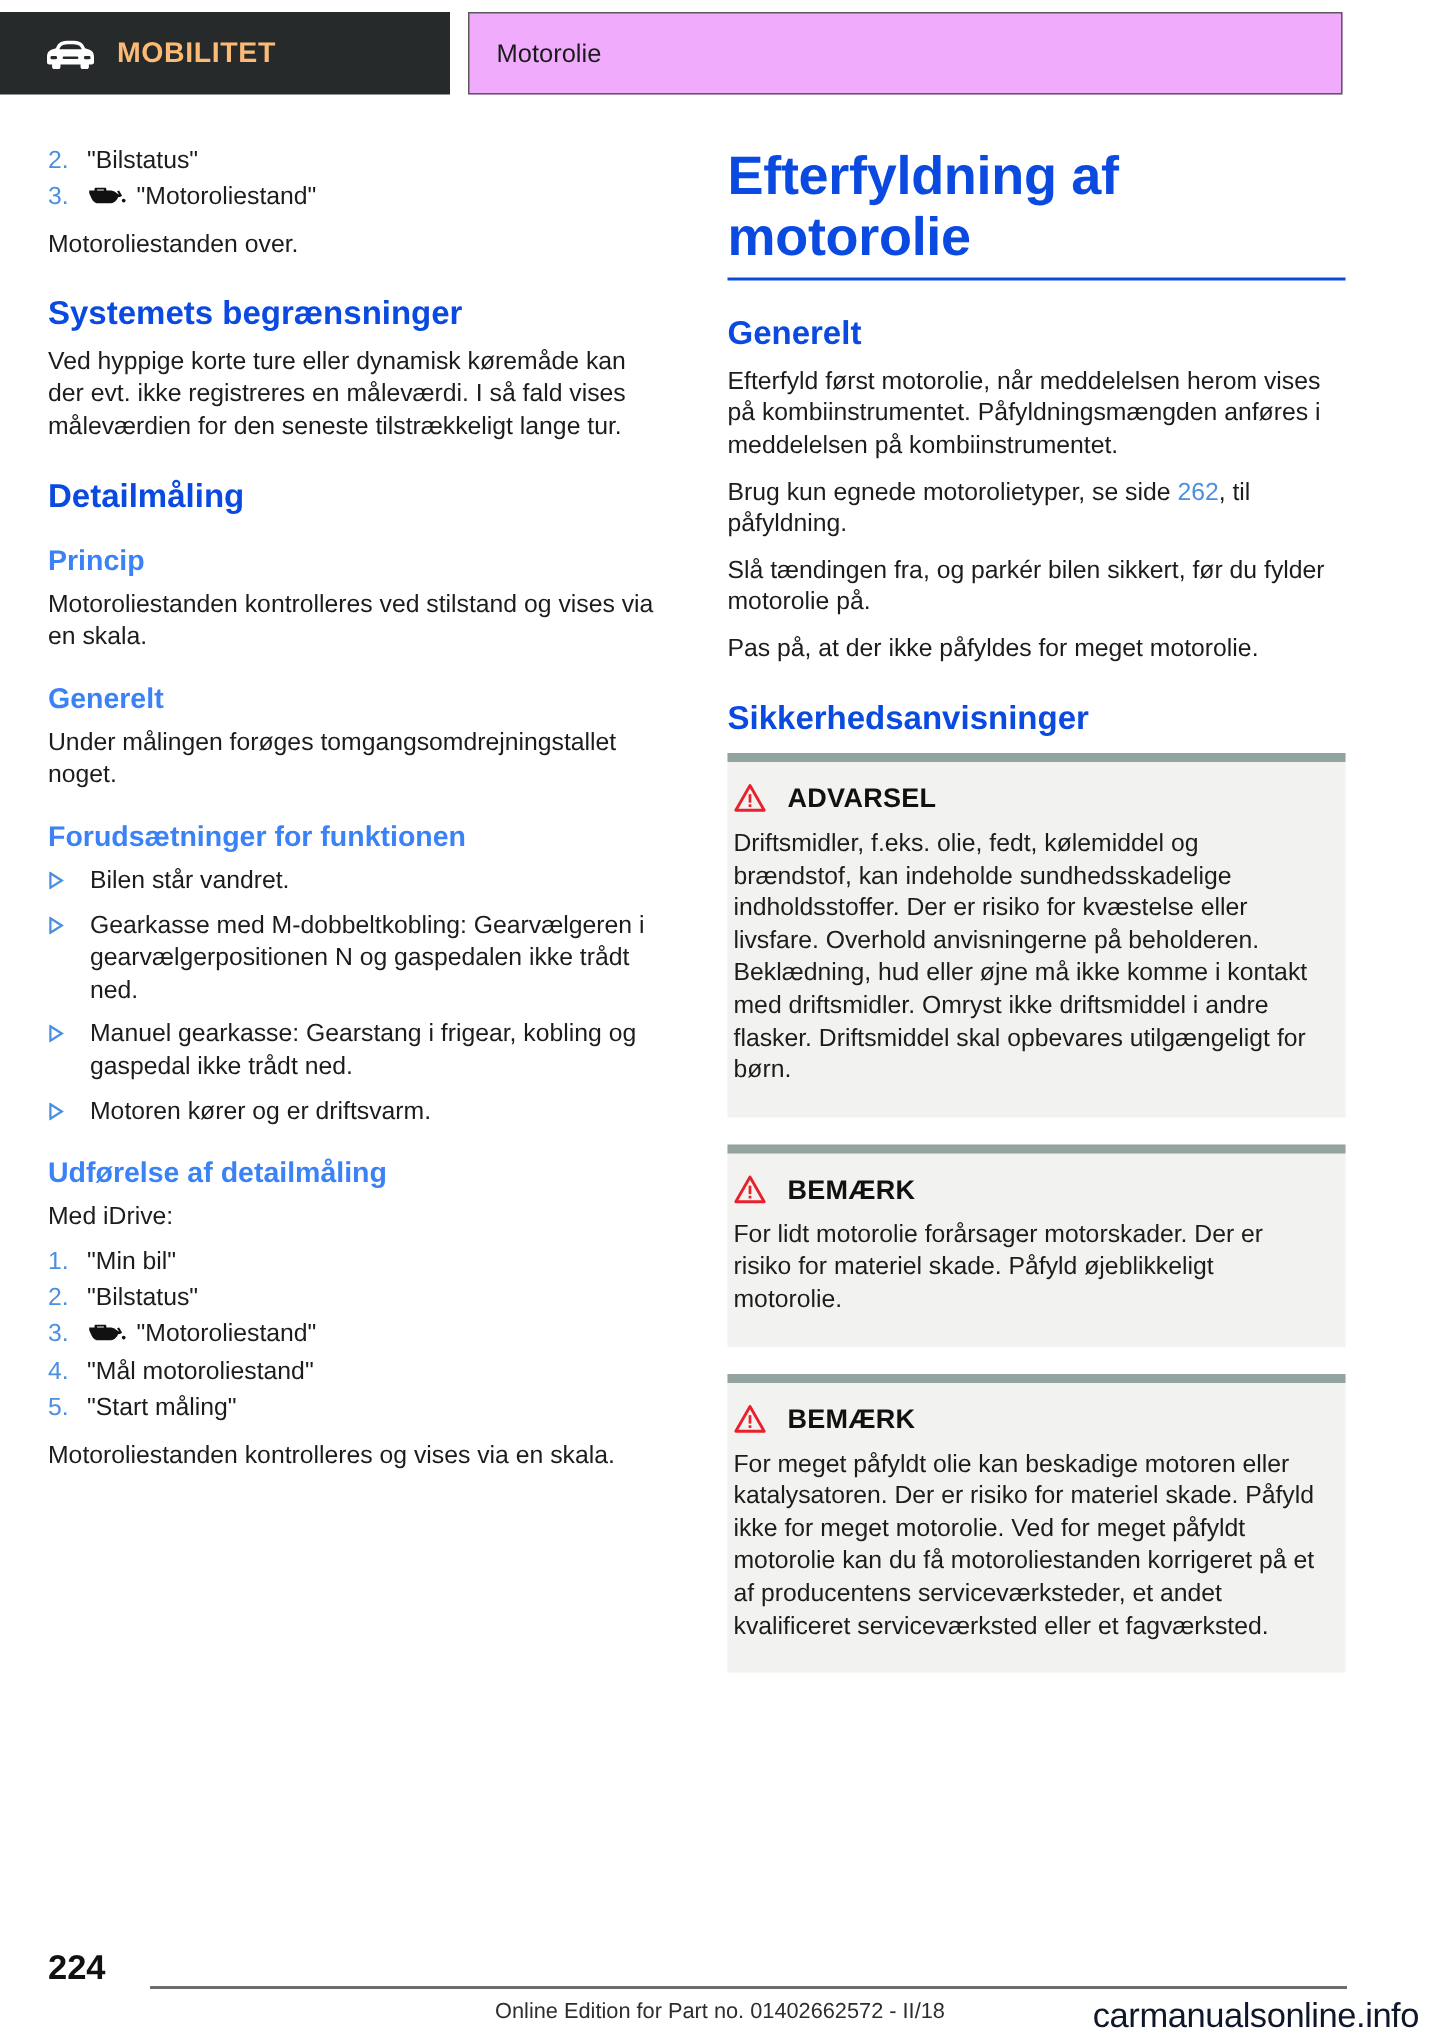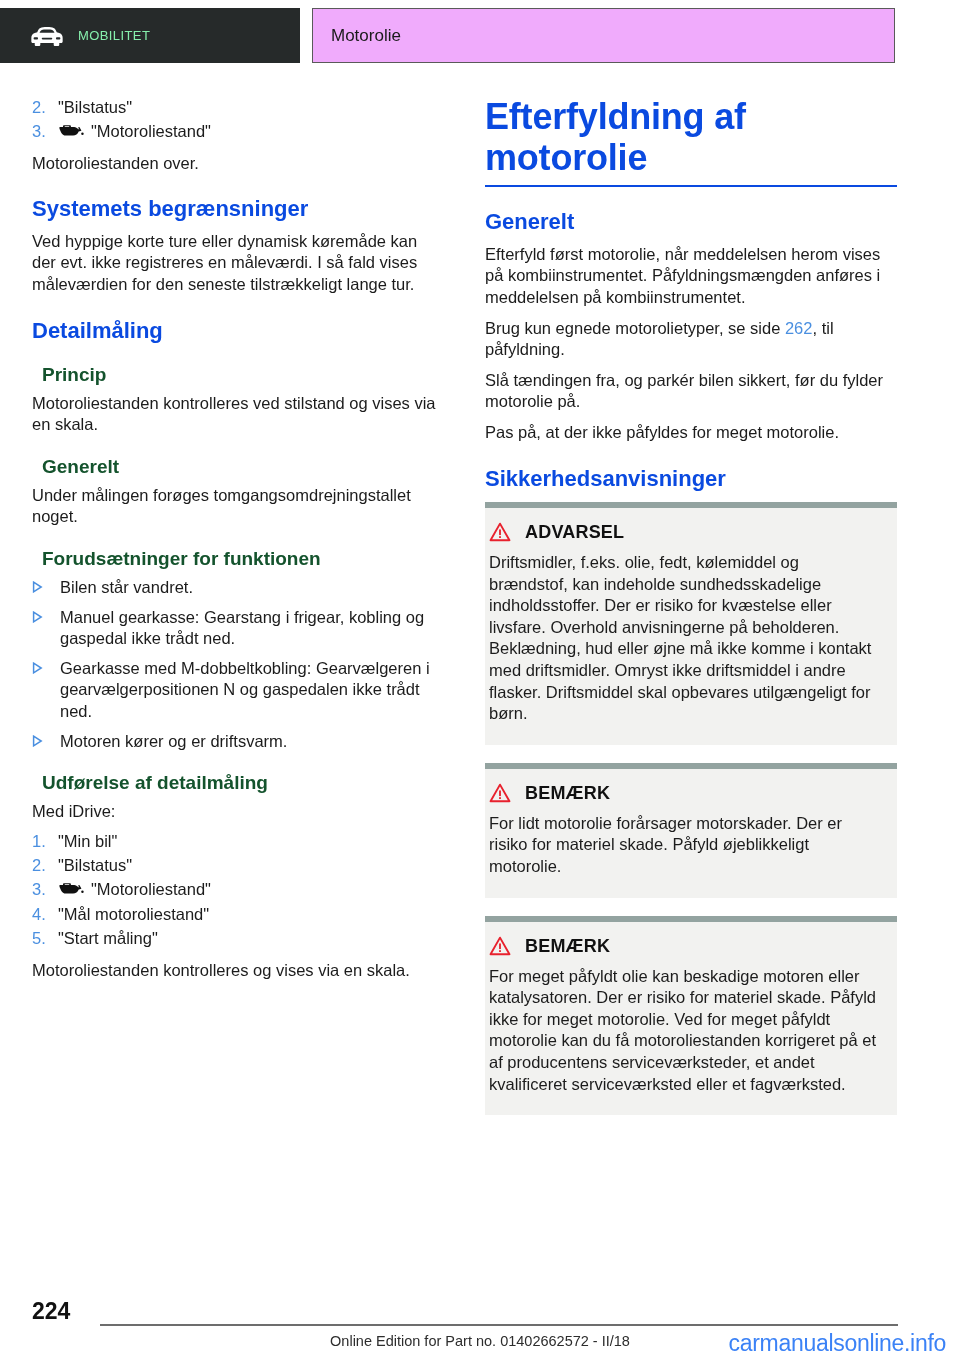--- a/index.html
+++ b/index.html
@@ -37,23 +37,23 @@
     box-sizing: border-box;
   }
   .tab-dark .car-icon {
     width: 34px;
     height: 22px;
     margin-right: 14px;
     flex: 0 0 auto;
     display: block;
   }
   .tab-dark-label {
-    color: #86efac;
-    font-size: 13px;
-    font-weight: normal;
+    color: #fdba74;
+    font-size: 19px;
+    font-weight: bold;
     letter-spacing: 0.4px;
   }
   .tab-light {
     position: absolute;
     left: 312px;
     top: 0;
     width: 583px;
     height: 55px;
     background: #f0abfc;
     border: 1.5px solid #5a5a5a;
@@ -102,22 +102,22 @@
     font-size: 22px;
     font-weight: bold;
     color: #0a4ae0;
     margin: 22px 0 8px 0;
     line-height: 1.2;
   }
   h2.h2.first { margin-top: 0; }
   h3.h3 {
     font-size: 19px;
     font-weight: bold;
-    color: #14532d;
-    margin: 20px 0 6px 10px;
+    color: #3b82f6;
+    margin: 20px 0 6px 0;
     line-height: 1.2;
   }
 
   
   ol.steps {
     list-style: none;
     margin: 0 0 9px 0;
     padding: 0;
   }
   ol.steps li {
@@ -234,21 +234,21 @@
     width: 960px;
     text-align: center;
     font-size: 14.5px;
     color: #2d2d2d;
   }
   .watermark {
     position: absolute;
     right: 14px;
     top: 40px;
     font-size: 23px;
-    color: #3b82f6;
+    color: #0f172a;
     letter-spacing: -0.3px;
   }
 </style>
 </head>
 <body>
 
 <div class="header">
 
   <div class="tab-dark">
     <svg class="car-icon" viewBox="0 0 40 26">
@@ -305,29 +305,29 @@
           </svg>
       </span>
       <span class="bul-text">Bilen står vandret.</span>
     </li>
     <li>
       <span class="tri">
         <svg width="11" height="12" viewBox="0 0 11 12">
             <path d="M1.6 1.2 L9.2 6 L1.6 10.8 Z" fill="none" stroke="#4a8fe0" stroke-width="1.5"></path>
           </svg>
       </span>
-      <span class="bul-text">Manuel gearkasse: Gearstang i frigear, kobling og gaspedal ikke trådt ned.</span>
+      <span class="bul-text">Gearkasse med M-dobbeltkobling: Gearvælgeren i gearvælgerpositionen N og gaspedalen ikke trådt ned.</span>
     </li>
     <li>
       <span class="tri">
         <svg width="11" height="12" viewBox="0 0 11 12">
             <path d="M1.6 1.2 L9.2 6 L1.6 10.8 Z" fill="none" stroke="#4a8fe0" stroke-width="1.5"></path>
           </svg>
       </span>
-      <span class="bul-text">Gearkasse med M-dobbeltkobling: Gearvælgeren i gearvælgerpositionen N og gaspedalen ikke trådt ned.</span>
+      <span class="bul-text">Manuel gearkasse: Gearstang i frigear, kobling og gaspedal ikke trådt ned.</span>
     </li>
     <li>
       <span class="tri">
         <svg width="11" height="12" viewBox="0 0 11 12">
             <path d="M1.6 1.2 L9.2 6 L1.6 10.8 Z" fill="none" stroke="#4a8fe0" stroke-width="1.5"></path>
           </svg>
       </span>
       <span class="bul-text">Motoren kører og er driftsvarm.</span>
     </li>
   </ul>

